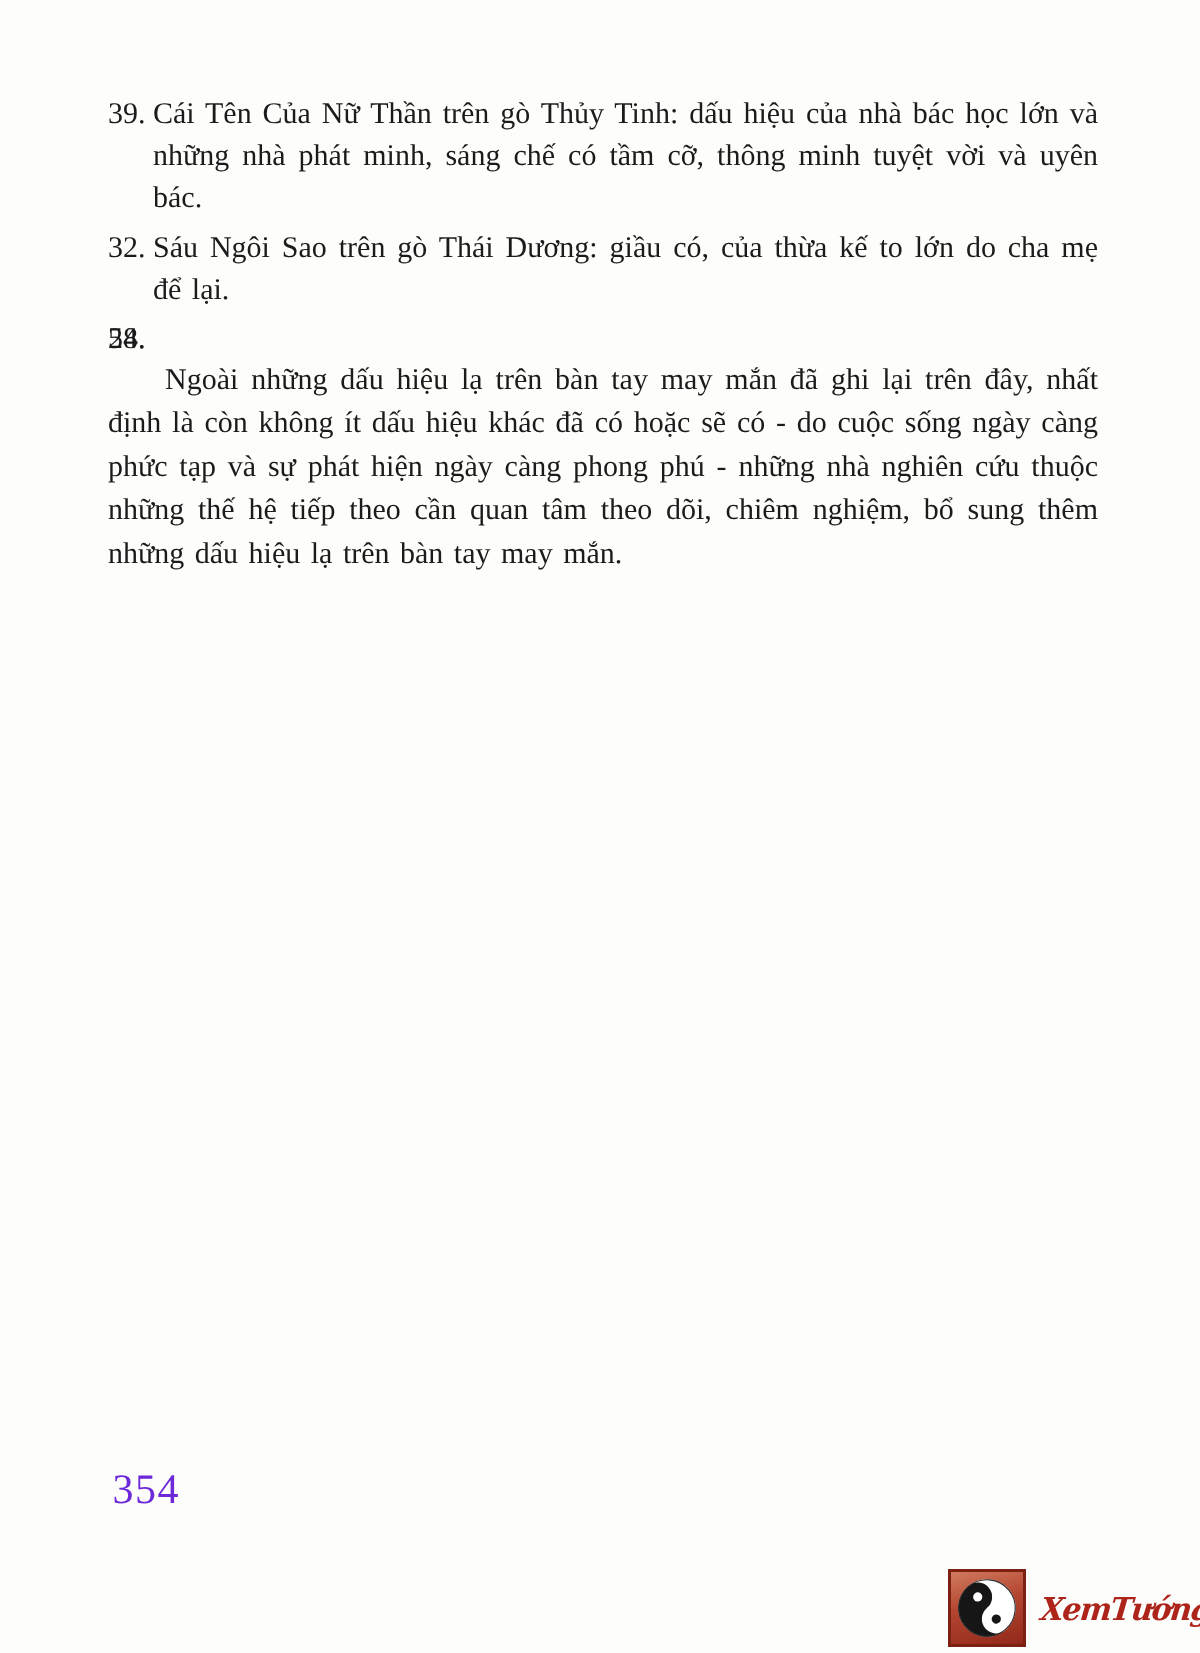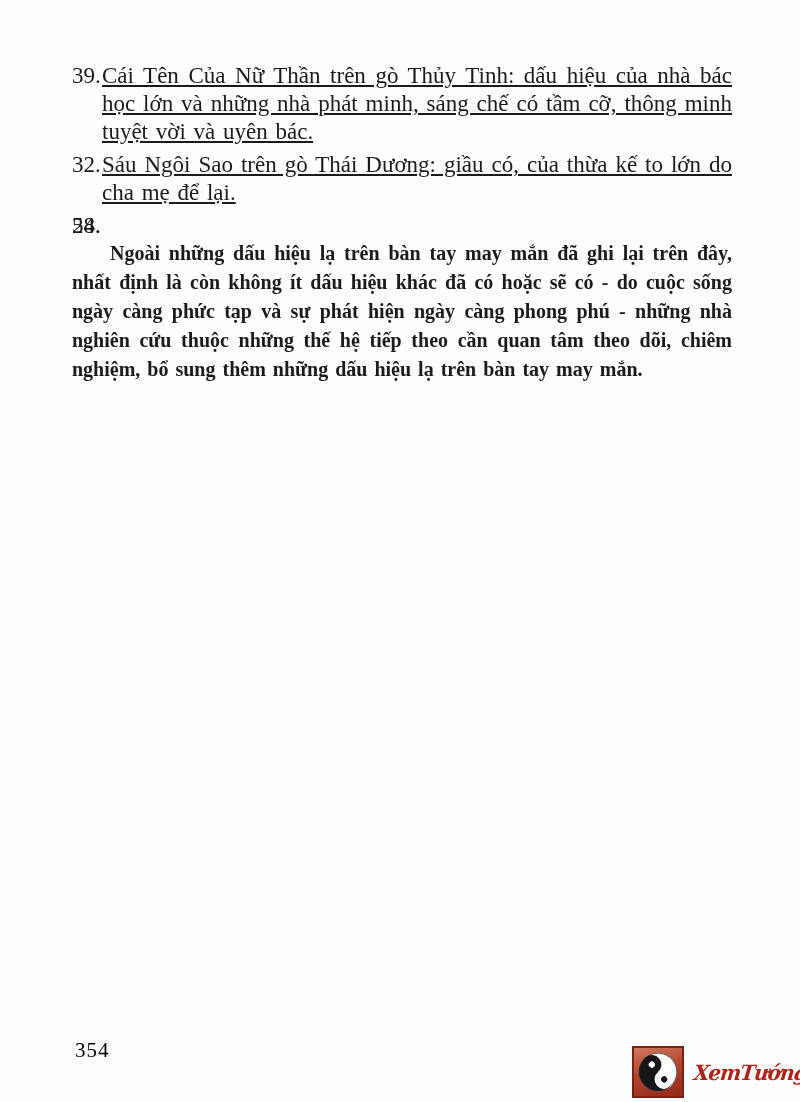--- a/index.html
+++ b/index.html
@@ -20,49 +20,47 @@
   }
   .content {
     position: absolute;
     left: 72px;
     top: 62px;
     width: 660px;
   }
   .item {
     position: relative;
     padding-left: 30px;
-    font-size: 23px;
+    font-size: 20px;
     line-height: 28px;
     text-align: justify;
     word-spacing: 2px;
     margin-bottom: 5px;
-    text-decoration: underline;
   }
   .item .num {
     position: absolute;
     left: 0;
     top: 0;
   }
   .body-paragraph {
     margin: 0;
     margin-top: 32px;
     font-size: 20px;
     line-height: 29px;
     text-align: justify;
     text-indent: 38px;
     word-spacing: 2px;
-    font-weight: bold;
   }
   .page-number {
     position: absolute;
     left: 75px;
-    top: 1038px;
-    font-size: 21px;
+    top: 978px;
+    font-size: 28px;
     letter-spacing: 1px;
-    color: #000000;
+    color: #6d28d9;
   }
   .watermark {
     position: absolute;
     left: 632px;
     top: 1046px;
     display: flex;
     align-items: center;
   }
   .yy-square {
     width: 52px;

